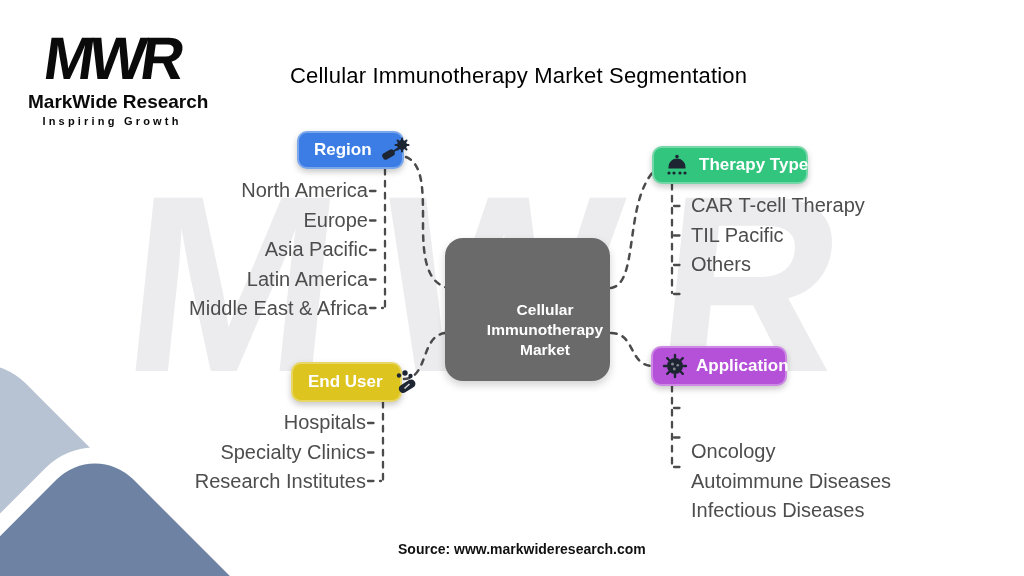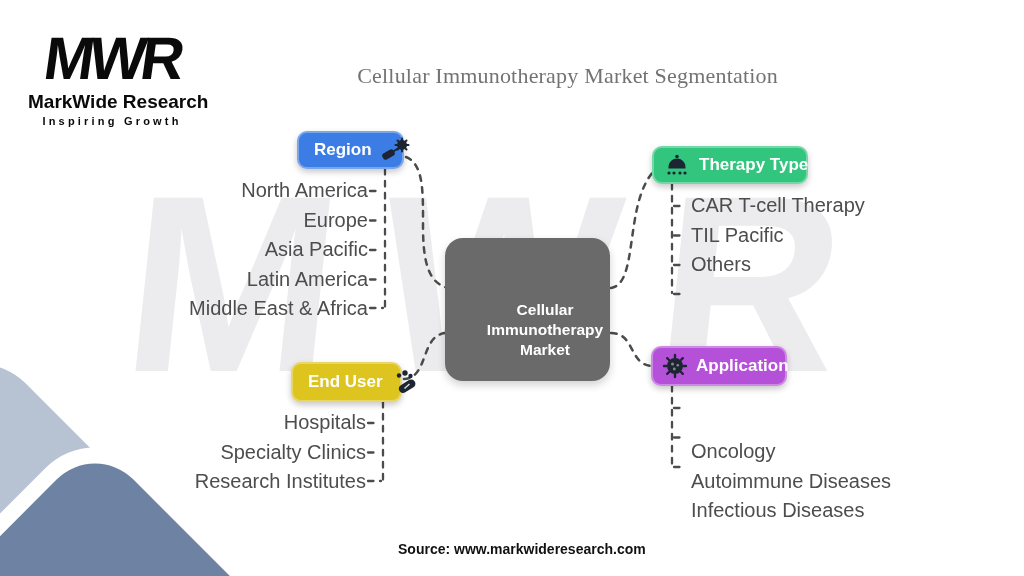--- a/index.html
+++ b/index.html
@@ -23,22 +23,22 @@
   svg.connectors path.main{stroke-width:2.5;}
 
   
   .logo{position:absolute;left:28px;top:30px;width:168px;text-align:center;z-index:3;color:#0a0a0a;}
   .logo .monogram{font-size:60px;line-height:58px;font-weight:900;letter-spacing:-5px;
                   transform:skewX(-8deg);}
   .logo .name{font-size:19px;font-weight:800;margin-top:3px;white-space:nowrap;}
   .logo .tagline{font-size:11px;font-weight:700;letter-spacing:3.2px;margin-top:2px;white-space:nowrap;}
 
   
-  .title{position:absolute;left:290px;top:63px;width:488px;text-align:right;z-index:3;
-         font-size:22px;color:#737373;letter-spacing:.2px;font-family:Liberation Serif, serif;}
+  .title{position:absolute;left:290px;top:63px;width:488px;text-align:left;z-index:3;
+         font-size:22px;color:#000000;letter-spacing:.2px;}
 
   
   .center-node{position:absolute;left:445px;top:238px;width:165px;height:143px;z-index:3;
                background:#6a6a6a;border-radius:18px;box-shadow:0 4px 8px rgba(0,0,0,.18);
                display:flex;justify-content:flex-end;box-sizing:border-box;padding-top:62px;}
   .center-node .label{width:130px;text-align:center;color:#ffffff;font-weight:bold;
                       font-size:15.5px;line-height:20px;}
 
   
   .node{position:absolute;z-index:3;display:flex;align-items:center;gap:8px;border-radius:10px;

